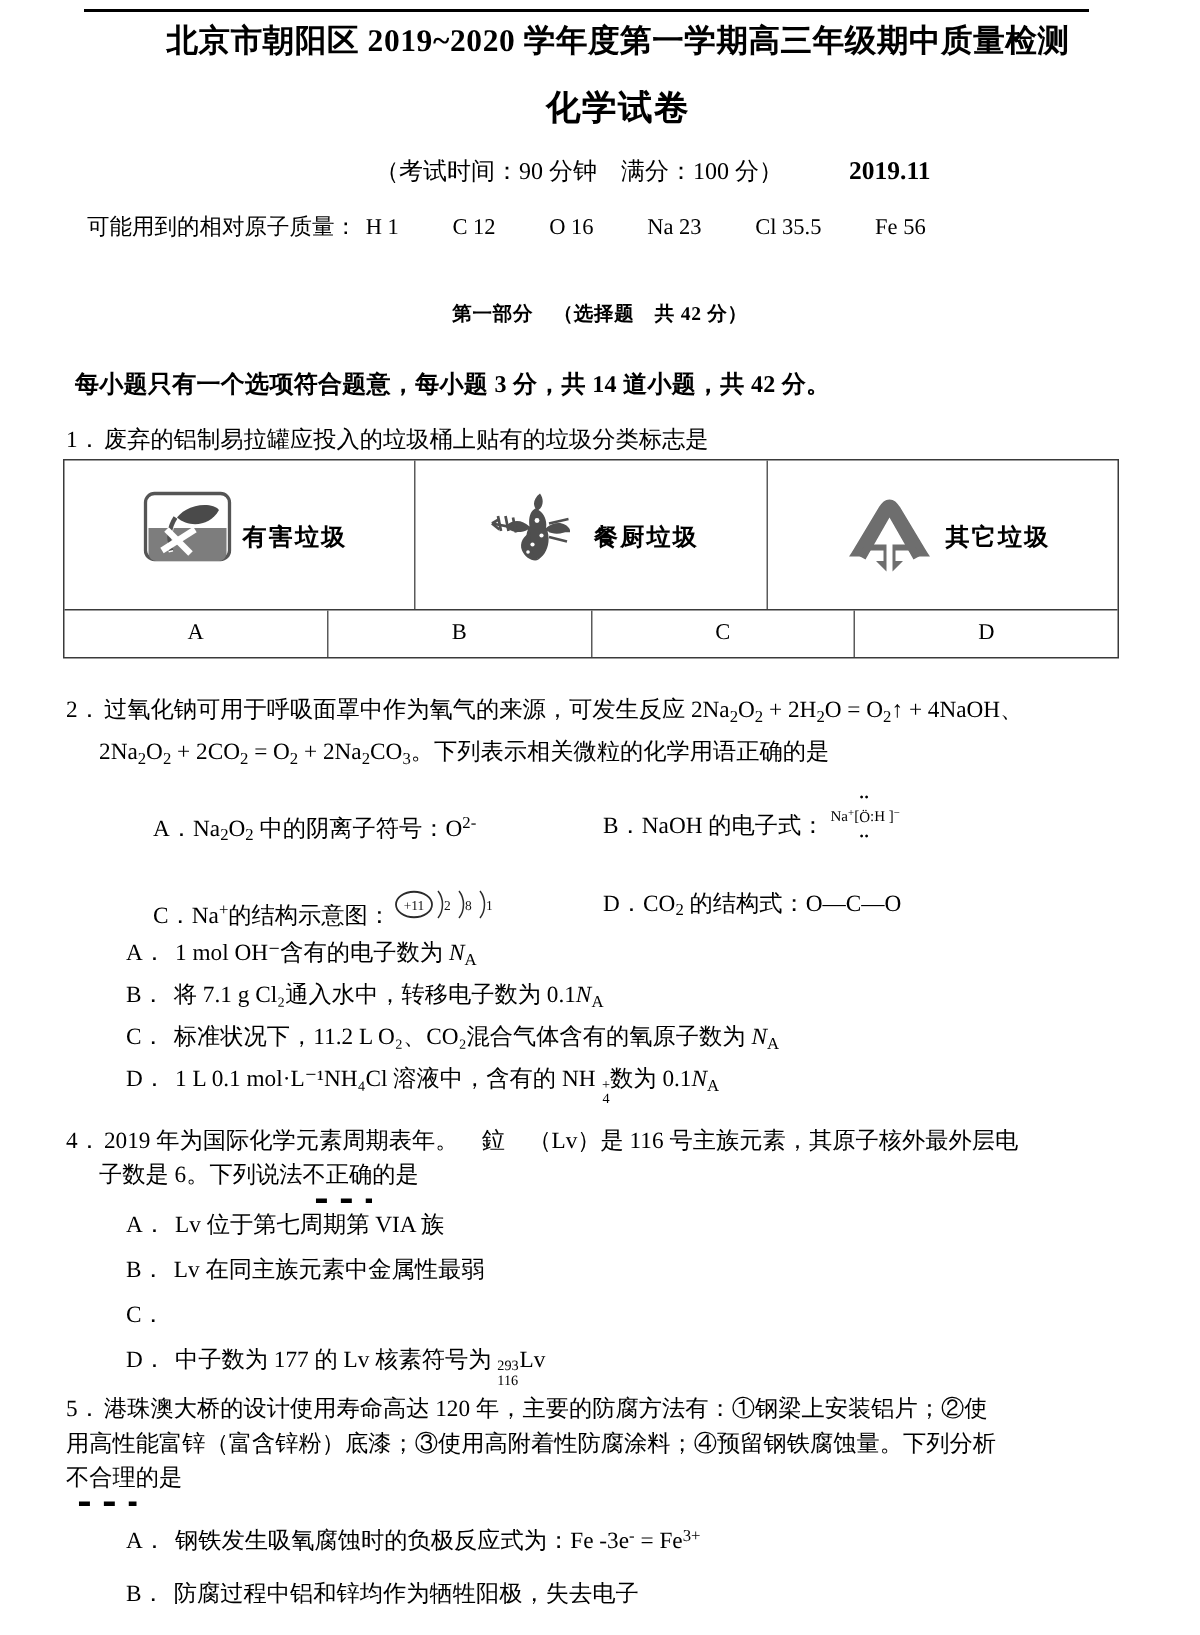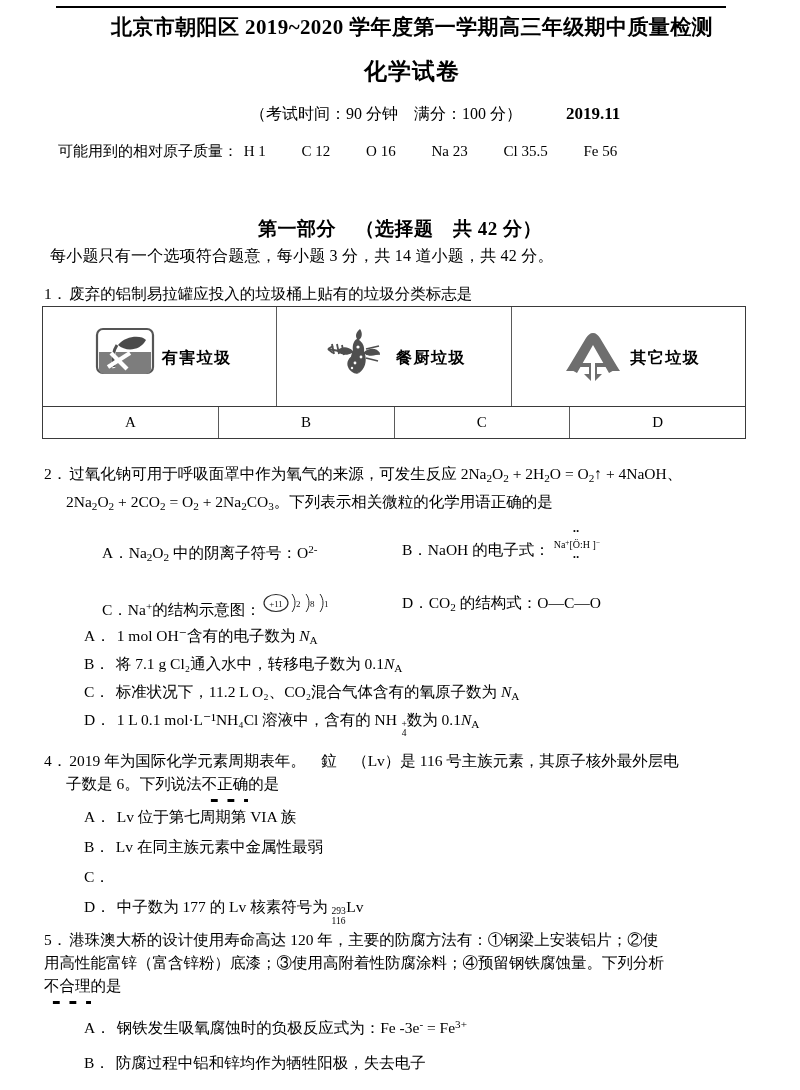--- a/index.html
+++ b/index.html
@@ -85,33 +85,33 @@
     white-space: nowrap;
   }
   .am-label { margin-right: 2px; }
   .am-item { display: inline-block; margin-right: 32px; }
   .am-item:last-child { margin-right: 0; }
 
   
   .part-heading {
     position: absolute;
     left: 0;
-    top: 216px;
+    top: 200px;
     width: 800px;
     text-align: center;
-    font-size: 19px;
+    font-size: 13px;
     font-weight: bold;
     letter-spacing: 0.5px;
   }
   .part-instr {
     position: absolute;
     left: 50px;
     top: 246px;
     font-size: 16px;
-    font-weight: normal;
+    font-weight: bold;
     letter-spacing: 0.2px;
   }
 
   
   .q-block { position: absolute; left: 44px; width: 712px; }
   .q-stem {
     font-size: 15.5px;
     line-height: 23px;
     text-indent: 0;
   }

